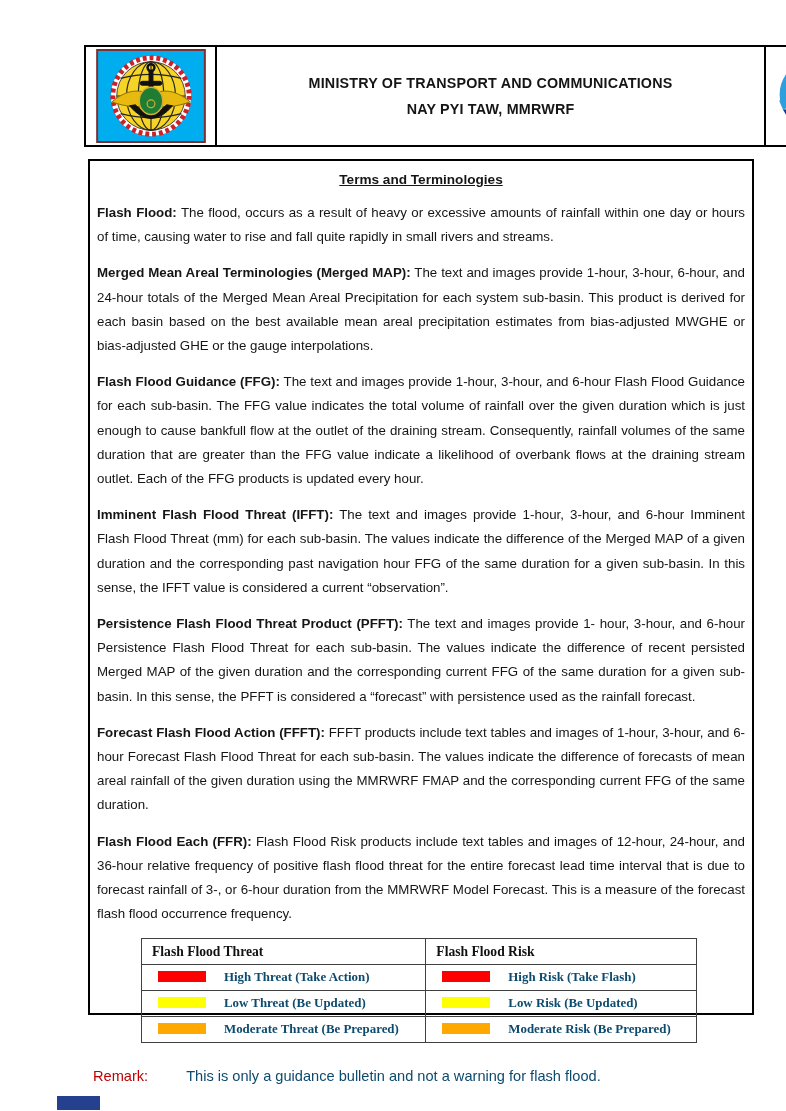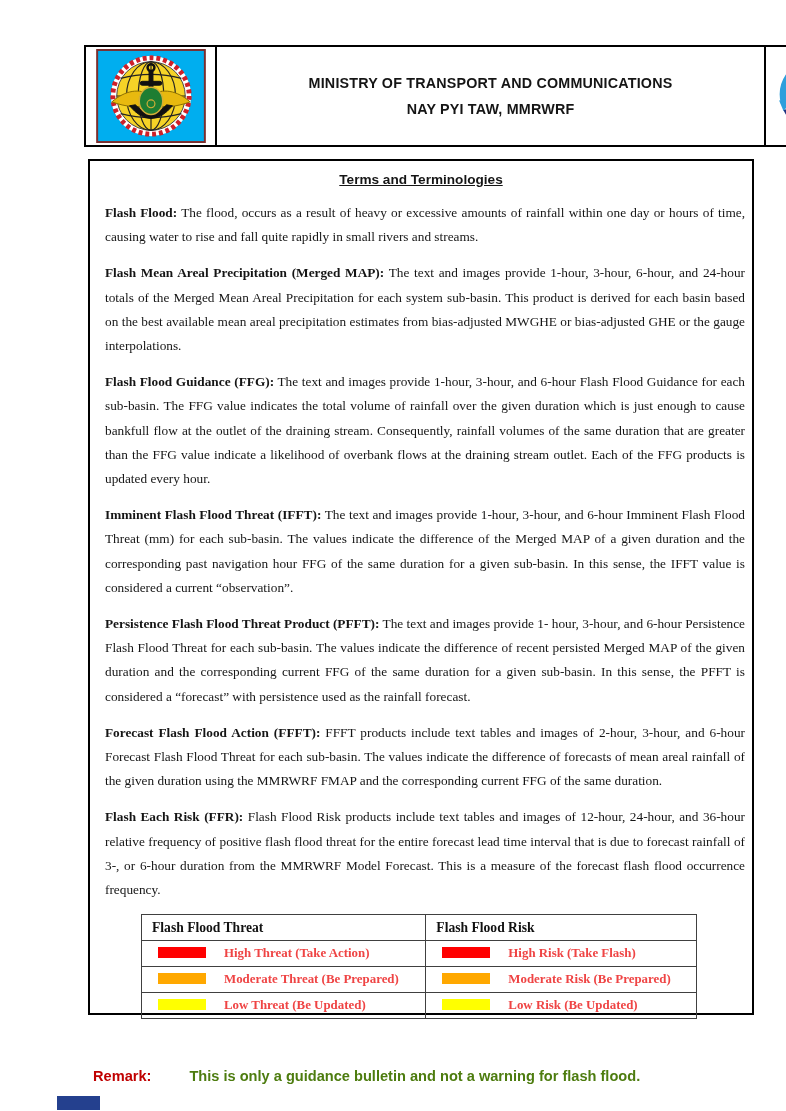--- a/index.html
+++ b/index.html
@@ -13,35 +13,35 @@
   .cell-left{width:131px;border-right:2px solid #000;}
   .cell-center{flex:1;border-right:2px solid #000;flex-direction:column;gap:10px;}
   .cell-right{width:100px;}
   .hdr-line{font-weight:bold;font-size:14.3px;letter-spacing:.2px;white-space:nowrap;}
 
   
   .content-box{position:absolute;left:88px;top:159px;width:666px;height:856px;
                border:2px solid #000;box-sizing:border-box;padding:9px 7px 12px 7px;background:#fff;}
   .doc-title{text-align:center;font-weight:bold;text-decoration:underline;
              font-size:13.6px;margin:2px 0 14px 0;}
-  .para{font-size:13.3px;line-height:24.2px;text-align:justify;margin:0 0 12px 8px;font-family:Liberation Serif, serif;}
+  .para{font-size:13.3px;line-height:24.2px;text-align:justify;margin:0 0 12px 0;}
   .para b{font-weight:bold;}
 
   
   .legend-table{border-collapse:collapse;margin:4px 0 0 44px;width:556px;
                 font-family:"Liberation Serif",serif;}
   .legend-table th,.legend-table td{border:1px solid #404040;height:25px;
                 font-weight:bold;text-align:left;padding:0 0 0 10px;}
   .legend-table th{font-size:13.6px;color:#111;font-family:Liberation Serif, serif;}
-  .legend-table td{font-size:12.9px;color:#ef4444;}
+  .legend-table td{font-size:12.9px;color:#0c4a6e;}
   .swatch{display:inline-block;width:48px;height:11px;vertical-align:-1px;margin:0 18px 0 6px;}
 
   
   .remark{position:absolute;left:93px;top:1068px;display:flex;gap:38px;
-          font-size:14.6px;font-weight:700;}
+          font-size:14.6px;font-weight:400;}
   .footer-bar{position:absolute;left:57px;top:1096px;width:43px;height:14px;}
 </style>
 </head>
 <body>
 
 <div class="page">
 
   <div class="header-box">
     <div class="header-cell cell-left">
       <svg width="112" height="94" viewBox="0 0 112 96">
@@ -107,60 +107,60 @@
     </div>
   </div>
 
   <div class="content-box">
     <div class="doc-title">Terms and Terminologies</div>
 
     <p class="para">
       <b>Flash Flood:</b><span> The flood, occurs as a result of heavy or excessive amounts of rainfall within one day or hours of time, causing water to rise and fall quite rapidly in small rivers and streams.</span>
     </p>
     <p class="para">
-      <b>Flash Mean Areal Precipitation (Merged MAP):</b><span> The text and images provide 1-hour, 3-hour, 6-hour, and 24-hour totals of the Merged Mean Areal Precipitation for each system sub-basin. This product is derived for each basin based on the best available mean areal precipitation estimates from bias-adjusted MWGHE or bias-adjusted GHE or the gauge interpolations.</span>
+      <b>Merged Mean Areal Terminologies (Merged MAP):</b><span> The text and images provide 1-hour, 3-hour, 6-hour, and 24-hour totals of the Merged Mean Areal Precipitation for each system sub-basin. This product is derived for each basin based on the best available mean areal precipitation estimates from bias-adjusted MWGHE or bias-adjusted GHE or the gauge interpolations.</span>
     </p>
     <p class="para">
       <b>Flash Flood Guidance (FFG):</b><span> The text and images provide 1-hour, 3-hour, and 6-hour Flash Flood Guidance for each sub-basin. The FFG value indicates the total volume of rainfall over the given duration which is just enough to cause bankfull flow at the outlet of the draining stream. Consequently, rainfall volumes of the same duration that are greater than the FFG value indicate a likelihood of overbank flows at the draining stream outlet. Each of the FFG products is updated every hour.</span>
     </p>
     <p class="para">
       <b>Imminent Flash Flood Threat (IFFT):</b><span> The text and images provide 1-hour, 3-hour, and 6-hour Imminent Flash Flood Threat (mm) for each sub-basin. The values indicate the difference of the Merged MAP of a given duration and the corresponding past navigation hour FFG of the same duration for a given sub-basin. In this sense, the IFFT value is considered a current “observation”.</span>
     </p>
     <p class="para">
       <b>Persistence Flash Flood Threat Product (PFFT):</b><span> The text and images provide 1- hour, 3-hour, and 6-hour Persistence Flash Flood Threat for each sub-basin. The values indicate the difference of recent persisted Merged MAP of the given duration and the corresponding current FFG of the same duration for a given sub-basin. In this sense, the PFFT is considered a “forecast” with persistence used as the rainfall forecast.</span>
     </p>
     <p class="para">
-      <b>Forecast Flash Flood Action (FFFT):</b><span> FFFT products include text tables and images of 2-hour, 3-hour, and 6-hour Forecast Flash Flood Threat for each sub-basin. The values indicate the difference of forecasts of mean areal rainfall of the given duration using the MMRWRF FMAP and the corresponding current FFG of the same duration.</span>
+      <b>Forecast Flash Flood Action (FFFT):</b><span> FFFT products include text tables and images of 1-hour, 3-hour, and 6-hour Forecast Flash Flood Threat for each sub-basin. The values indicate the difference of forecasts of mean areal rainfall of the given duration using the MMRWRF FMAP and the corresponding current FFG of the same duration.</span>
     </p>
     <p class="para">
-      <b>Flash Each Risk (FFR):</b><span> Flash Flood Risk products include text tables and images of 12-hour, 24-hour, and 36-hour relative frequency of positive flash flood threat for the entire forecast lead time interval that is due to forecast rainfall of 3-, or 6-hour duration from the MMRWRF Model Forecast. This is a measure of the forecast flash flood occurrence frequency.</span>
+      <b>Flash Flood Each (FFR):</b><span> Flash Flood Risk products include text tables and images of 12-hour, 24-hour, and 36-hour relative frequency of positive flash flood threat for the entire forecast lead time interval that is due to forecast rainfall of 3-, or 6-hour duration from the MMRWRF Model Forecast. This is a measure of the forecast flash flood occurrence frequency.</span>
     </p>
 
     <table class="legend-table">
       <tbody>
           <tr>
         <th>Flash Flood Threat</th>
         <th>Flash Flood Risk</th>
       </tr>
       <tr>
         <td><span class="swatch" style="background-color: rgb(255, 0, 0);"></span><span>High Threat (Take Action)</span></td>
         <td><span class="swatch" style="background-color: rgb(255, 0, 0);"></span><span>High Risk (Take Flash)</span></td>
       </tr>
       <tr>
+        <td><span class="swatch" style="background-color: rgb(255, 255, 0);"></span><span>Low Threat (Be Updated)</span></td>
+        <td><span class="swatch" style="background-color: rgb(255, 255, 0);"></span><span>Low Risk (Be Updated)</span></td>
+      </tr>
+      <tr>
         <td><span class="swatch" style="background-color: rgb(255, 168, 0);"></span><span>Moderate Threat (Be Prepared)</span></td>
         <td><span class="swatch" style="background-color: rgb(255, 168, 0);"></span><span>Moderate Risk (Be Prepared)</span></td>
-      </tr>
-      <tr>
-        <td><span class="swatch" style="background-color: rgb(255, 255, 0);"></span><span>Low Threat (Be Updated)</span></td>
-        <td><span class="swatch" style="background-color: rgb(255, 255, 0);"></span><span>Low Risk (Be Updated)</span></td>
       </tr>
     </tbody>
       </table>
   </div>
 
   <div class="remark">
     <span style="color: rgb(192, 0, 0);">Remark:</span>
-    <span style="color: #4d7c0f; text-align: center;">This is only a guidance bulletin and not a warning for flash flood.</span>
+    <span style="color: #0c4a6e; text-align: center;">This is only a guidance bulletin and not a warning for flash flood.</span>
   </div>
 
   <div class="footer-bar" style="background-color: rgb(36, 64, 142);"></div>
 
 </div>
 
 </body></html>

